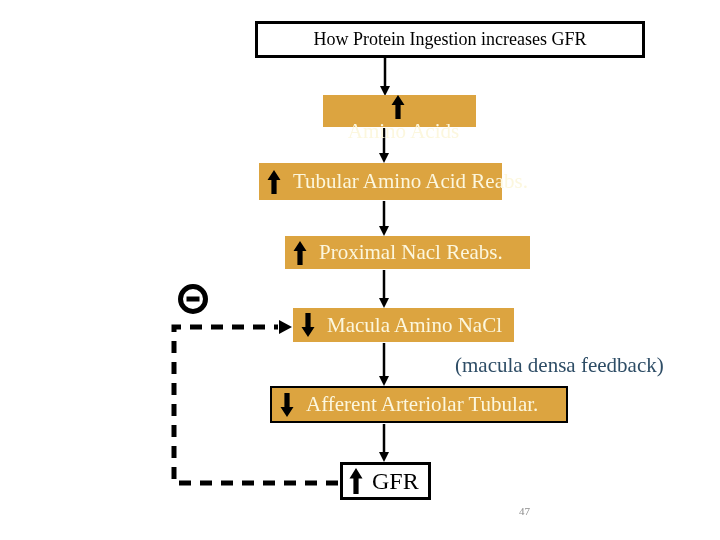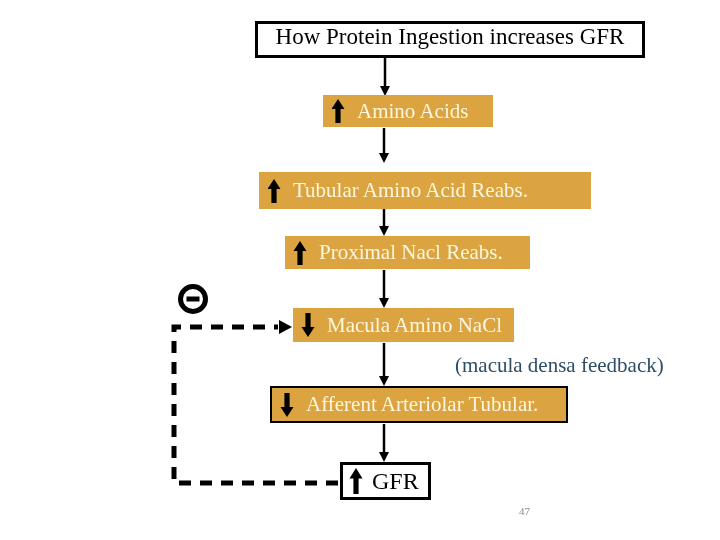--- a/index.html
+++ b/index.html
@@ -18,45 +18,45 @@
     pointer-events: none;
   }
   .title-box {
     position: absolute;
     left: 255px; top: 21px;
     width: 390px; height: 37px;
     background: #ffffff;
     border: 3px solid #000000;
     box-sizing: border-box;
     display: flex;
-    align-items: flex-start;
+    align-items: center;
     justify-content: center;
-    font-size: 23px;
+    font-size: 18px;
     color: #000000;
     white-space: nowrap;
   }
   .node {
     position: absolute;
     box-sizing: border-box;
     background: var(--box_fill, #DCA440);
     color: var(--box_text, #FCF7DE);
     display: flex;
     align-items: center;
     font-size: 21px;
     white-space: nowrap;
     padding-left: 8px;
   }
   .node .arrow-glyph {
     display: inline-flex;
     align-items: center;
     margin-right: 12px;
     flex: 0 0 auto;
   }
-  .node-amino    { left: 323px; top: 95px;  width: 170px; height: 32px; }
-  .node-tubular  { left: 259px; top: 172px; width: 332px; height: 37px; }
+  .node-amino    { left: 323px; top: 95px;  width: 153px; height: 32px; flex-direction: column; }
+  .node-tubular  { left: 259px; top: 163px; width: 243px; height: 37px; }
   .node-proximal { left: 285px; top: 236px; width: 245px; height: 33px; }
   .node-macula   { left: 293px; top: 308px; width: 221px; height: 34px; }
   .node-afferent { left: 270px; top: 386px; width: 298px; height: 37px; border: 2px solid #000000; }
   .node-gfr {
     left: 340px; top: 462px; width: 91px; height: 38px;
     background: #ffffff;
     color: #000000;
     border: 3px solid #000000;
     font-size: 24px;
     padding-left: 6px;

